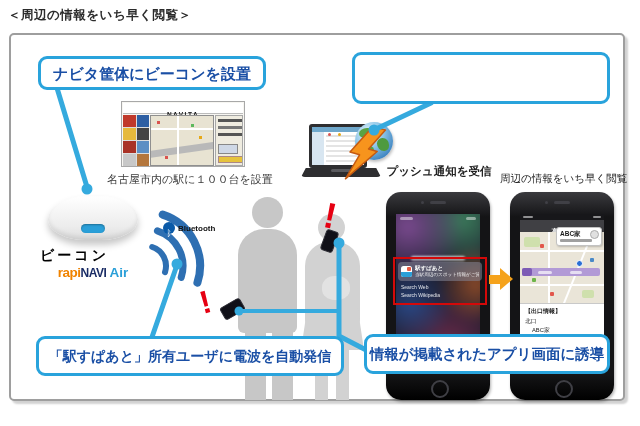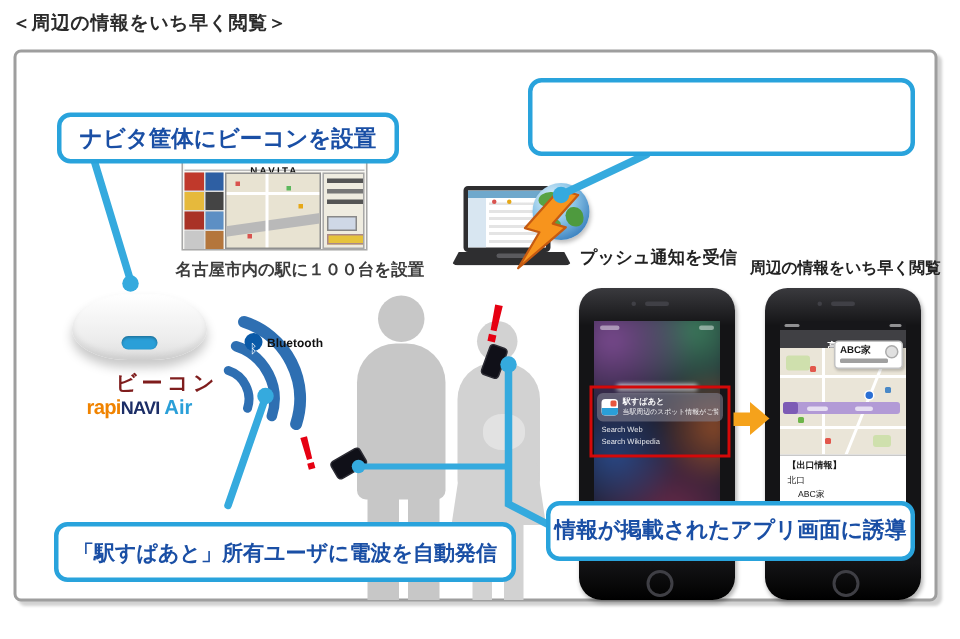--- a/index.html
+++ b/index.html
@@ -63,26 +63,26 @@
     </div>
     <div style="flex:1;position:relative;background:#efece0;border:1px solid #a8a8a8;overflow:hidden;">
       <div style="position:absolute;left:2px;top:3px;width:24px;height:3px;background:#555;"></div>
       <div style="position:absolute;left:2px;top:10px;width:24px;height:3px;background:#777;"></div>
       <div style="position:absolute;left:2px;top:17px;width:24px;height:3px;background:#555;"></div>
       <div style="position:absolute;left:2px;top:28px;width:18px;height:8px;background:#cfd8e6;border:1px solid #888;"></div>
       <div style="position:absolute;left:2px;bottom:2px;width:24px;height:5px;background:#e6c33c;border:1px solid #a88;"></div>
     </div>
   </div>
 </div>
-<div class="abs" style="left:117px;top:172px;font-size:11px;font-weight:bold;color:#3c3c3c;z-index:3;">名古屋市内の駅に１００台を設置</div>
+<div class="abs" style="left:107px;top:172px;font-size:11px;font-weight:normal;color:#3c3c3c;z-index:3;">名古屋市内の駅に１００台を設置</div>
 
 <div class="abs" style="left:48px;top:196px;width:90px;height:44px;background:linear-gradient(#ffffff,#ececec 70%,#dddddd);border-radius:48% 48% 46% 46% / 60% 60% 52% 52%;box-shadow:0 5px 7px rgba(0,0,0,.22), inset 0 -3px 4px rgba(0,0,0,.08);z-index:4;">
   <div style="position:absolute;left:33px;top:28px;width:24px;height:9px;background:#2a9fd8;border-radius:5px;box-shadow:inset 0 1px 2px rgba(0,0,0,.3);"></div>
 </div>
-<div class="abs" style="left:40px;top:247px;width:106px;text-align:right;font-size:14px;font-weight:bold;color:#7f1d1d;letter-spacing:3px;z-index:4;">ビーコン</div>
+<div class="abs" style="left:40px;top:247px;width:106px;text-align:left;font-size:14px;font-weight:bold;color:#000000;letter-spacing:3px;z-index:4;">ビーコン</div>
 <div class="abs" style="left:30px;top:263px;width:126px;text-align:center;font-weight:bold;z-index:4;">
   <span style="font-size:13.5px;color:#f08300;letter-spacing:-.5px;">rapi</span><span style="font-size:12px;color:#1b2d66;letter-spacing:-.5px;">NAVI</span><span style="font-size:13.5px;color:#2a9fd8;"> Air</span>
 </div>
 
 <svg class="abs" style="left:128px;top:190px;z-index:3;" width="110" height="100" viewBox="0 0 110 100">
   <g fill="none" stroke="#2e6fb2" stroke-linecap="round">
     <path d="M24.2,57 A20,20 0 0 1 37,82.2" stroke-width="6"></path>
     <path d="M29.4,40.8 A37,37 0 0 1 53.2,87.4" stroke-width="7"></path>
     <path d="M34.7,24.6 A54,54 0 0 1 69.4,92.7" stroke-width="8"></path>
   </g>
@@ -122,21 +122,21 @@
   <g fill="#35aade">
     <circle cx="87" cy="189" r="5.5"></circle>
     <circle cx="374" cy="130" r="5.5"></circle>
     <circle cx="177" cy="264" r="5.5"></circle>
     <circle cx="239" cy="311" r="4.5"></circle>
     <circle cx="339" cy="243" r="5.5"></circle>
   </g>
 </svg>
 
 <div class="abs" style="left:386px;top:164px;width:106px;text-align:center;font-size:11.5px;font-weight:bold;color:#222;z-index:6;">プッシュ通知を受信</div>
-<div class="abs" style="left:500px;top:172px;width:127px;text-align:center;font-size:10.5px;font-weight:bold;color:#222;z-index:6;white-space:nowrap;">周辺の情報をいち早く閲覧</div>
+<div class="abs" style="left:500px;top:172px;width:127px;text-align:center;font-size:10.5px;font-weight:normal;color:#222;z-index:6;white-space:nowrap;">周辺の情報をいち早く閲覧</div>
 
 <div class="abs" style="left:386px;top:192px;width:104px;height:208px;background:linear-gradient(#3a3a3e,#141416 12%,#141416 88%,#000);border-radius:15px;z-index:5;box-shadow:1px 2px 3px rgba(0,0,0,.3);">
   <div style="position:absolute;left:44px;top:9px;width:16px;height:3px;background:#404046;border-radius:2px;"></div>
   <div style="position:absolute;left:35px;top:9px;width:3px;height:3px;background:#404046;border-radius:50%;"></div>
   <div style="position:absolute;left:45px;top:188px;width:14px;height:14px;border:2px solid #3f3f45;border-radius:50%;"></div>
   <div style="position:absolute;left:10px;top:22px;width:84px;height:158px;background:#1d1d2e;overflow:hidden;">
     <div style="position:absolute;left:-8px;top:-8px;right:-8px;bottom:-8px;filter:blur(5px);background:
       radial-gradient(circle at 20% 12%,#7a4a8f,transparent 32%),
       radial-gradient(circle at 75% 8%,#3a7a5a,transparent 30%),
       radial-gradient(circle at 88% 45%,#b05a2a,transparent 30%),
@@ -207,26 +207,26 @@
     </div>
   </div>
 </div>
 
 <div class="abs" style="left:556px;top:227px;width:46px;height:19px;background:#fff;border:1px solid #c2c2c2;border-radius:3px;box-shadow:1px 1px 2px rgba(0,0,0,.2);z-index:8;padding:2px 3px;">
   <span style="font-size:6.5px;font-weight:bold;color:#1a1a1a;line-height:1.1;display:block;">ABC家</span>
   <div style="width:32px;height:3.5px;background:#a0a0a0;border-radius:1px;margin-top:1.5px;"></div>
   <div style="position:absolute;right:2px;top:2px;width:7px;height:7px;border-radius:50%;background:#e0e0e0;border:1px solid #ababab;"></div>
 </div>
 
-<div class="cbox" style="left:38px;top:56px;width:228px;height:34px;font-size:15px;line-height:29px;margin-top:19px;">
+<div class="cbox" style="left:38px;top:56px;width:228px;height:34px;font-size:15px;line-height:29px;">
   <span>ナビタ筐体にビーコンを設置</span>
 </div>
 
 <div class="cbox" style="left:352px;top:52px;width:258px;height:52px;text-align:left;padding:6px 0 0 13px;font-size:13px;line-height:1.55;">
 </div>
 
-<div class="cbox" style="left:36px;top:336px;width:308px;height:40px;font-size:14px;line-height:35px;margin-top:12px;">
+<div class="cbox" style="left:36px;top:336px;width:308px;height:40px;font-size:14px;line-height:35px;">
   <span>「駅すぱあと」所有ユーザに電波を自動発信</span>
 </div>
 
 <div class="cbox" style="left:364px;top:334px;width:246px;height:40px;font-size:14.5px;line-height:35px;">
   <span>情報が掲載されたアプリ画面に誘導</span>
 </div>
 
 </body></html>

